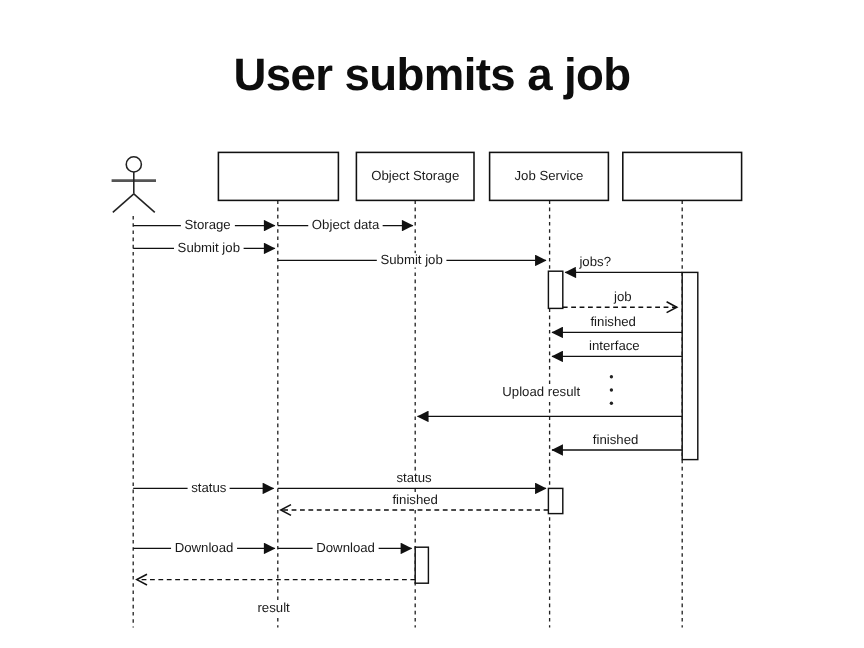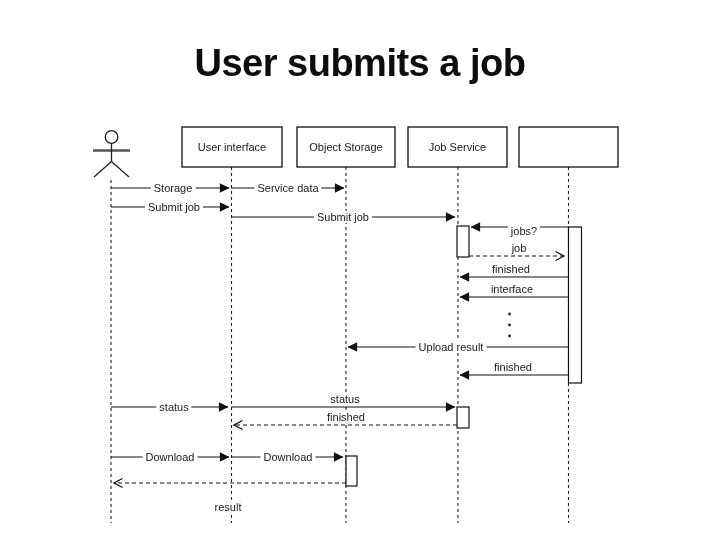--- a/index.html
+++ b/index.html
@@ -125,34 +125,33 @@
       <line x1="346" y1="483" x2="114" y2="483" stroke-dasharray="4,3" marker-end="url(#mo)"></line>
     </g>
 
     <g fill="#222222">
       <circle cx="509.5" cy="314" r="1.4"></circle>
       <circle cx="509.5" cy="325" r="1.4"></circle>
       <circle cx="509.5" cy="336" r="1.4"></circle>
     </g>
   </svg>
 
-  <div class="participant-label" style="left:182px; top:127px; width:100px; height:40px;">User interface</div>
   <div class="participant-label" style="left:408px; top:127px; width:99px; height:40px;">Job Service</div>
   <div class="participant-label" style="left:297px; top:127px; width:98px; height:40px;">Object Storage</div>
 
   <div class="msg-label" style="left:173px; top:188px;">Storage</div>
-  <div class="msg-label" style="left:288px; top:188px;">Service data</div>
+  <div class="msg-label" style="left:288px; top:188px;">Object data</div>
   <div class="msg-label" style="left:174px; top:207px;">Submit job</div>
   <div class="msg-label" style="left:343px; top:217px;">Submit job</div>
-  <div class="msg-label" style="left:451px; top:347px;">Upload result</div>
+  <div class="msg-label" style="left:451px; top:327px;">Upload result</div>
   <div class="msg-label" style="left:174px; top:407px;">status</div>
   <div class="msg-label" style="left:170px; top:457px;">Download</div>
   <div class="msg-label" style="left:288px; top:457px;">Download</div>
 
-  <div class="msg-label above" style="left:524px; top:219px;margin-top:12px;">jobs?</div>
+  <div class="msg-label above" style="left:496px; top:219px;">jobs?</div>
   <div class="msg-label above" style="left:519px; top:248px;">job</div>
   <div class="msg-label above" style="left:511px; top:269px;">finished</div>
   <div class="msg-label above" style="left:512px; top:289px;">interface</div>
   <div class="msg-label above" style="left:513px; top:367px;">finished</div>
   <div class="msg-label above" style="left:345px; top:399px;">status</div>
   <div class="msg-label above" style="left:346px; top:417px;">finished</div>
   <div class="msg-label above" style="left:228px; top:475px;margin-top:32px;">result</div>
 
 </div>
 

